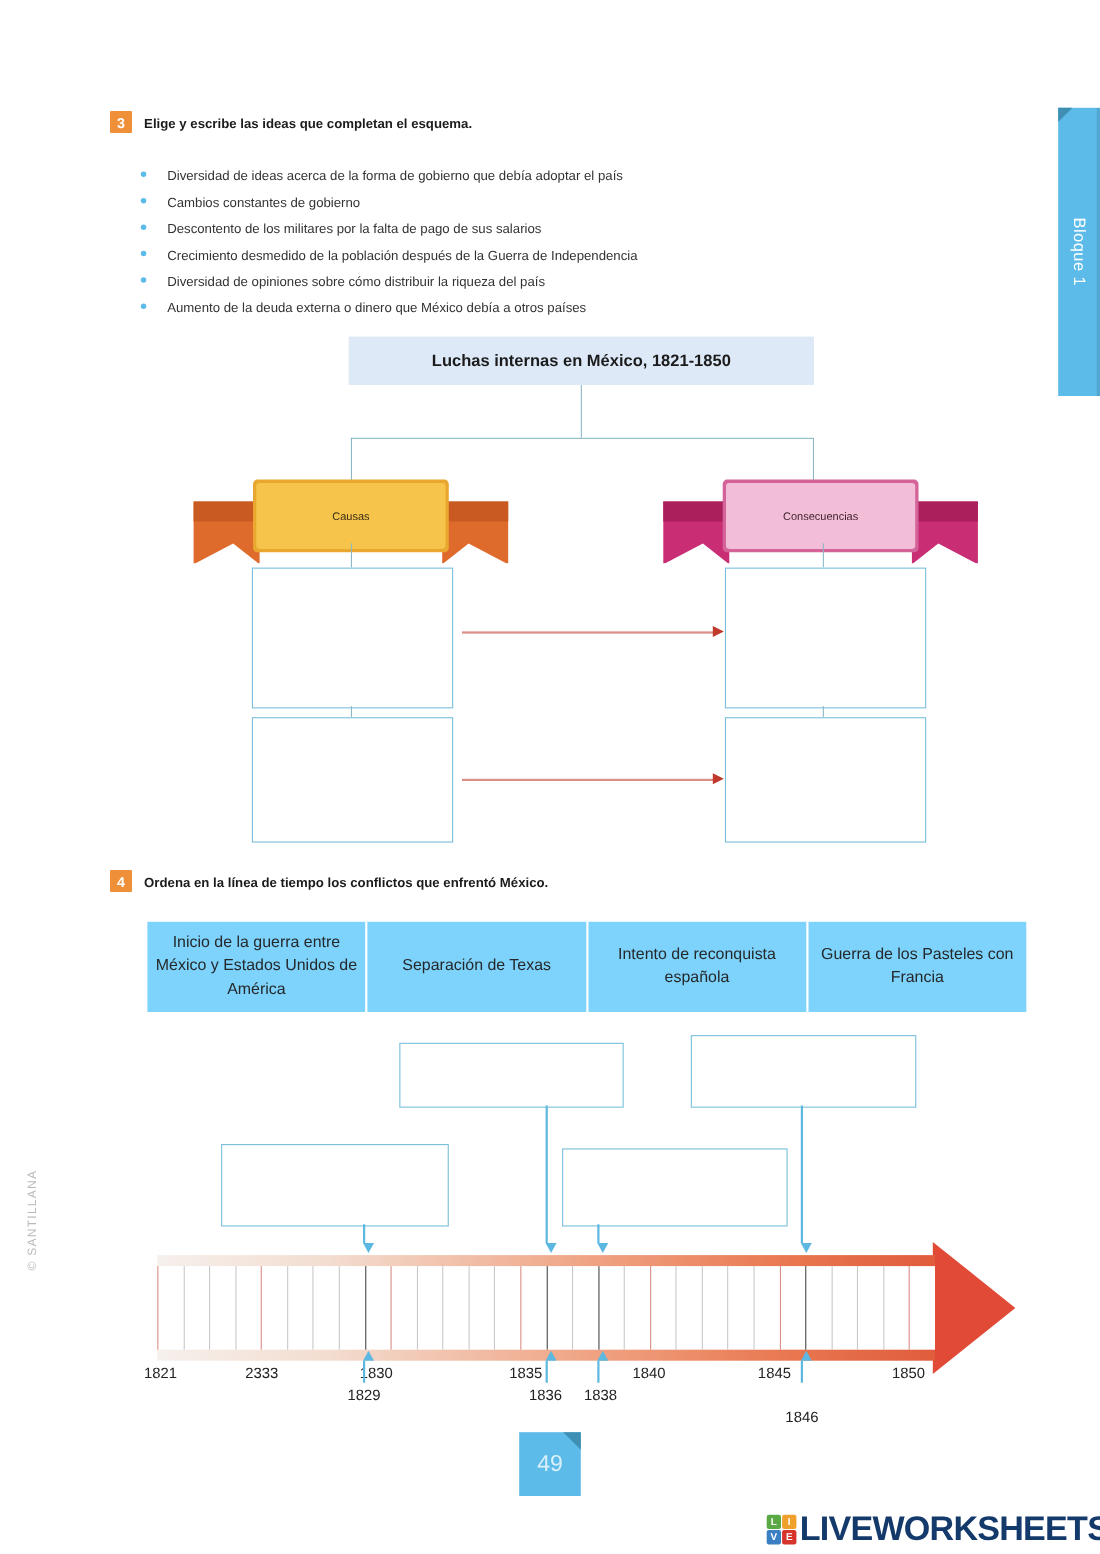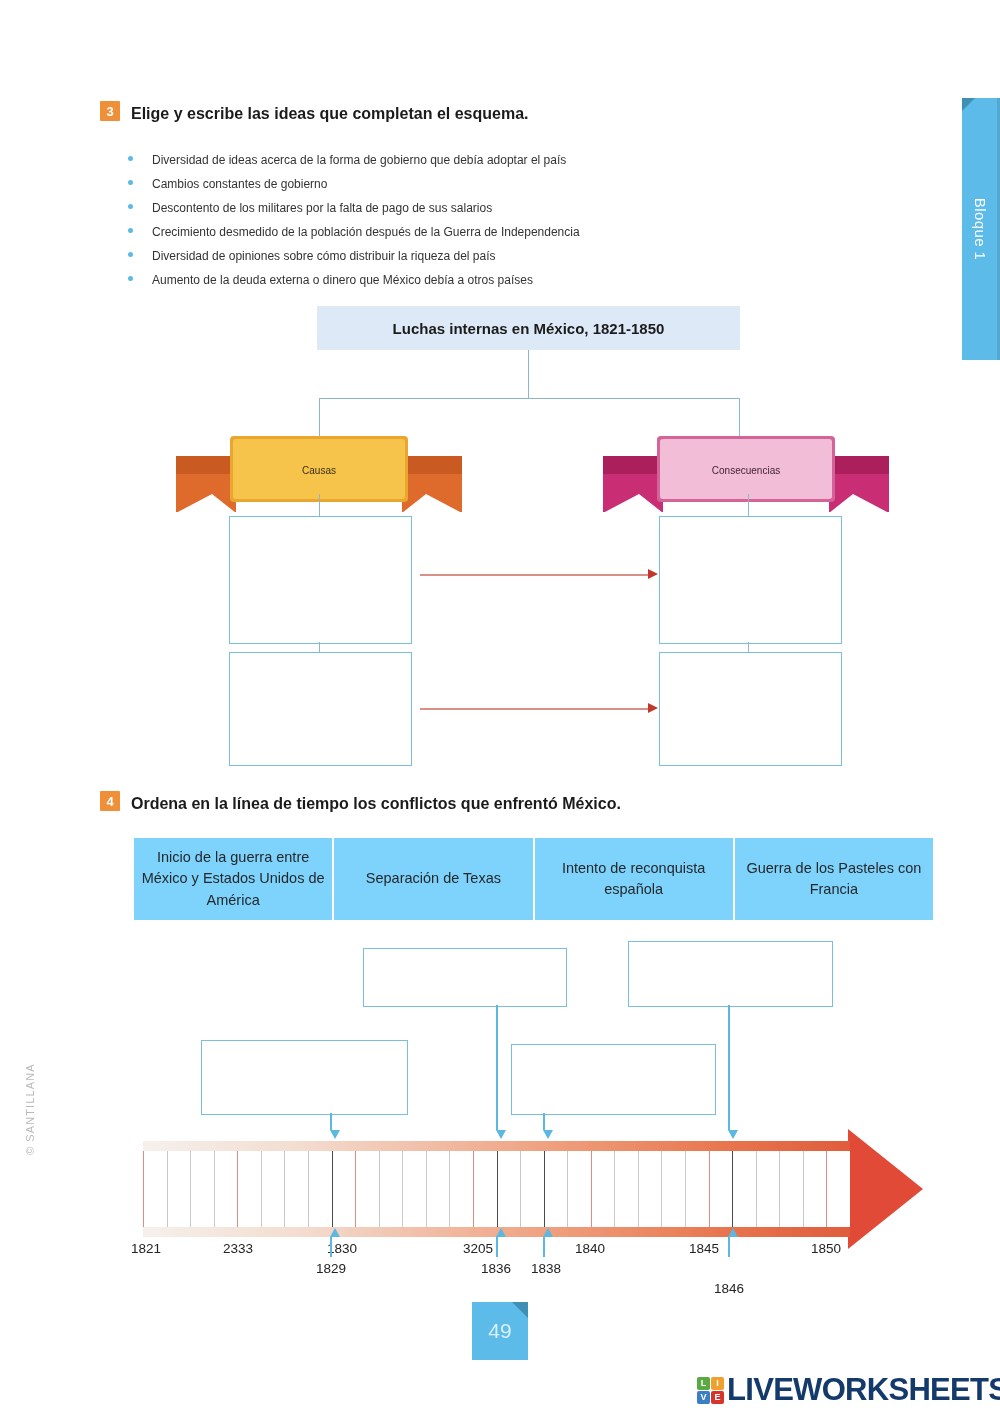--- a/index.html
+++ b/index.html
@@ -79,21 +79,21 @@
     font-size: 13px;
     font-weight: bold;
     display: flex;
     align-items: center;
     justify-content: center;
     border-radius: 1px;
   }
   .ex-title {
     position: absolute;
     color: #1b1b1b;
-    font-size: 16px;
+    font-size: 12px;
     font-weight: bold;
     white-space: nowrap;
   }
 
   
   .bullet-row {
     position: absolute;
     left: 128px;
     display: flex;
     align-items: baseline;
@@ -468,21 +468,21 @@
       <div class="tl-tick" style="left: 732.167px; background: rgb(74, 74, 74);"></div>
       <div class="tl-tick" style="left: 755.733px; background: rgb(201, 201, 201);"></div>
       <div class="tl-tick" style="left: 779.3px; background: rgb(201, 201, 201);"></div>
       <div class="tl-tick" style="left: 802.867px; background: rgb(201, 201, 201);"></div>
       <div class="tl-tick" style="left: 826.433px; background: rgb(217, 142, 134);"></div>
     </div>
 
   <div class="tl-year" style="left:146px;">1821</div>
   <div class="tl-year" style="left:238px;">2333</div>
   <div class="tl-year" style="left:342px;">1830</div>
-  <div class="tl-year" style="left:478px;">3205</div>
+  <div class="tl-year" style="left:478px;">1835</div>
   <div class="tl-year" style="left:590px;">1840</div>
   <div class="tl-year" style="left:704px;">1845</div>
   <div class="tl-year" style="left:826px;">1850</div>
 
   <div class="blue-arrow" style="left:330px; top:1237px; height:20px;"></div>
   <div class="blue-head-up" style="left:334px; top:1228px;"></div>
   <div class="tl-year sub" style="left:331px;">1829</div>
 
   <div class="blue-arrow" style="left:496px; top:1237px; height:20px;"></div>
   <div class="blue-head-up" style="left:500px; top:1228px;"></div>

